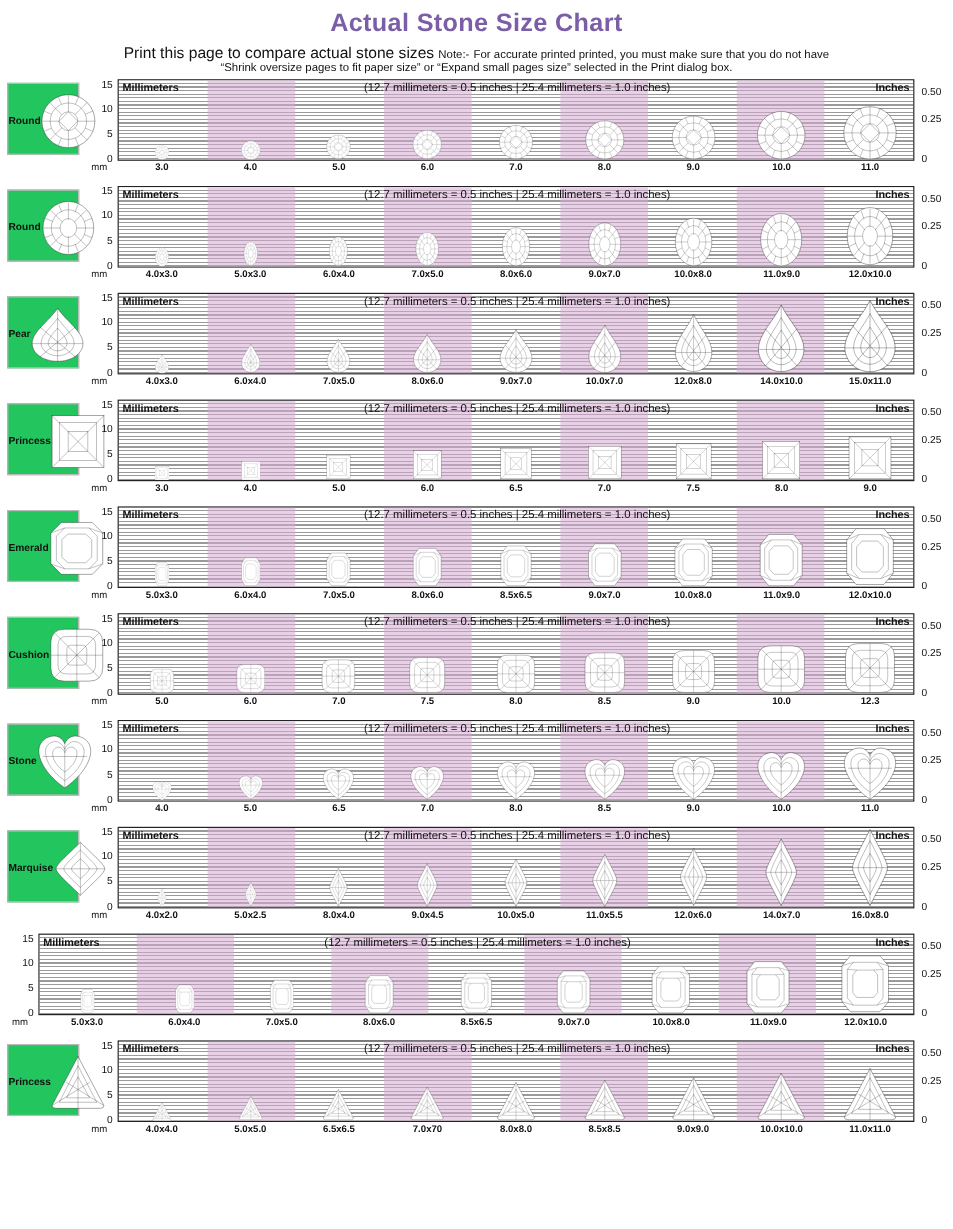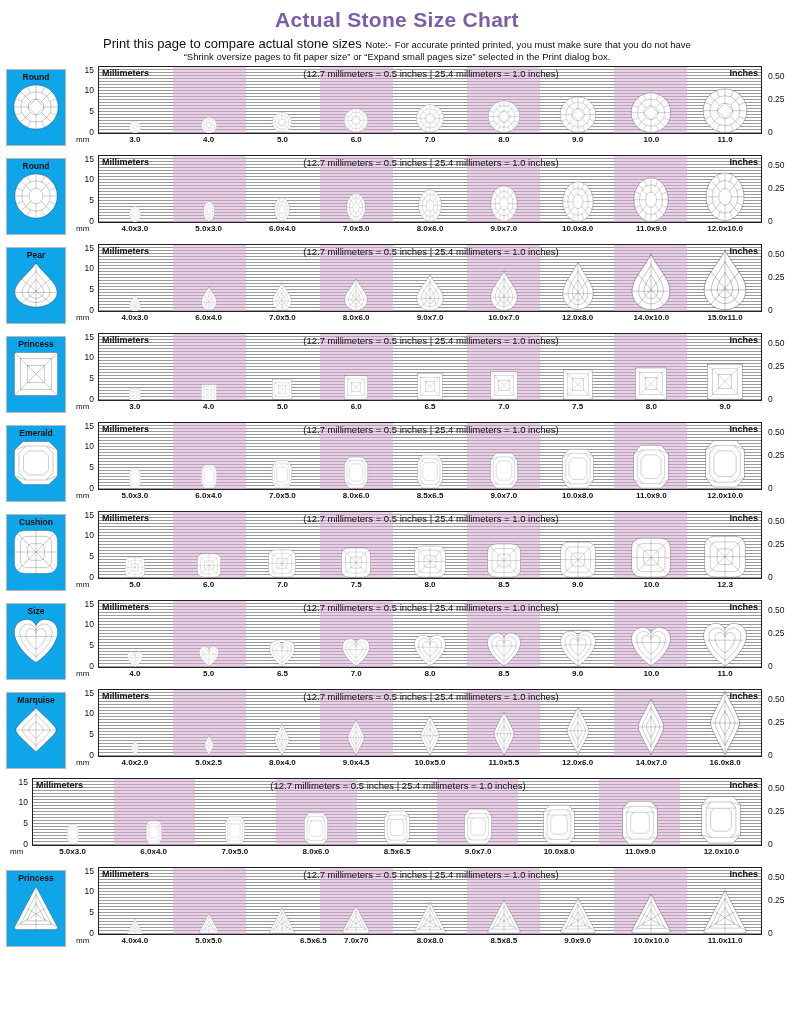--- a/index.html
+++ b/index.html
@@ -50,25 +50,25 @@
     height: 88px;
     margin-bottom: 1px;
     display: flex;
     align-items: flex-start;
   }
   .cat-box {
     width: 60px;
     margin-left: 6px;
     margin-top: 3px;
     flex: 0 0 60px;
-    height: 77px;
-    background: #0ea5e9;
+    height: 60px;
+    background: #22c55e;
     border: 1px solid #b9b9b9;
     display: flex;
-    flex-direction: column;
+    flex-direction: row;
     align-items: center;
     justify-content: flex-start;
     padding-top: 2px;
   }
   .cat-label {
     font-size: 8.5px;
     font-weight: bold;
     color: #111;
     line-height: 10px;
   }
@@ -1355,21 +1355,21 @@
             <div class="xlabel" style="left: 61.1111%;">8.5</div>
             <div class="xlabel" style="left: 72.2222%;">9.0</div>
             <div class="xlabel" style="left: 83.3333%;">10.0</div>
             <div class="xlabel" style="left: 94.4444%;">12.3</div>
           </div>
           <div class="mm-tag">mm</div>
         </div>
       </div>
       <div class="row">
         <div class="cat-box">
-          <div class="cat-label">Size</div>
+          <div class="cat-label">Stone</div>
           <div class="cat-shape">
             <svg width="46" height="46" viewBox="0 0 100 100" preserveAspectRatio="none">
               <path d="M50 97 C12 70 3 44 3 30 C3 12 18 3 31 3 C41 3 47 10 50 17 C53 10 59 3 69 3 C82 3 97 12 97 30 C97 44 88 70 50 97 Z" class="gem"></path>
         <path d="M50 84 C22 64 15 44 15 31 C15 19 25 13 33 13 C41 13 47 20 50 27 C53 20 59 13 67 13 C75 13 85 19 85 31 C85 44 78 64 50 84 Z" class="gem-f"></path>
         <path d="M50 68 C33 56 28 44 28 34 C28 27 34 23 39 23 C44 23 48 28 50 33 C52 28 56 23 61 23 C66 23 72 27 72 34 C72 44 67 56 50 68 Z" class="gem-f"></path>
         <line x1="50" y1="17" x2="50" y2="97" class="gem-f"></line>
         <line x1="10" y1="40" x2="90" y2="40" class="gem-f"></line>
             </svg>
           </div>
         </div>
@@ -1912,21 +1912,21 @@
         <path d="M50 40 L71 78 H29 Z" class="gem-f"></path>
         <line x1="50" y1="3" x2="50" y2="97" class="gem-f"></line>
         <line x1="3" y1="92" x2="71" y2="50" class="gem-f"></line>
         <line x1="97" y1="92" x2="29" y2="50" class="gem-f"></line>
               </svg>
             </div>
           </div>
           <div class="xaxis">
             <div class="xlabel" style="left: 5.55556%;">4.0x4.0</div>
             <div class="xlabel" style="left: 16.6667%;">5.0x5.0</div>
-            <div class="xlabel" style="left: 27.7778%; margin-left: 31px;">6.5x6.5</div>
+            <div class="xlabel" style="left: 27.7778%;">6.5x6.5</div>
             <div class="xlabel" style="left: 38.8889%;">7.0x70</div>
             <div class="xlabel" style="left: 50%;">8.0x8.0</div>
             <div class="xlabel" style="left: 61.1111%;">8.5x8.5</div>
             <div class="xlabel" style="left: 72.2222%;">9.0x9.0</div>
             <div class="xlabel" style="left: 83.3333%;">10.0x10.0</div>
             <div class="xlabel" style="left: 94.4444%;">11.0x11.0</div>
           </div>
           <div class="mm-tag">mm</div>
         </div>
       </div>

